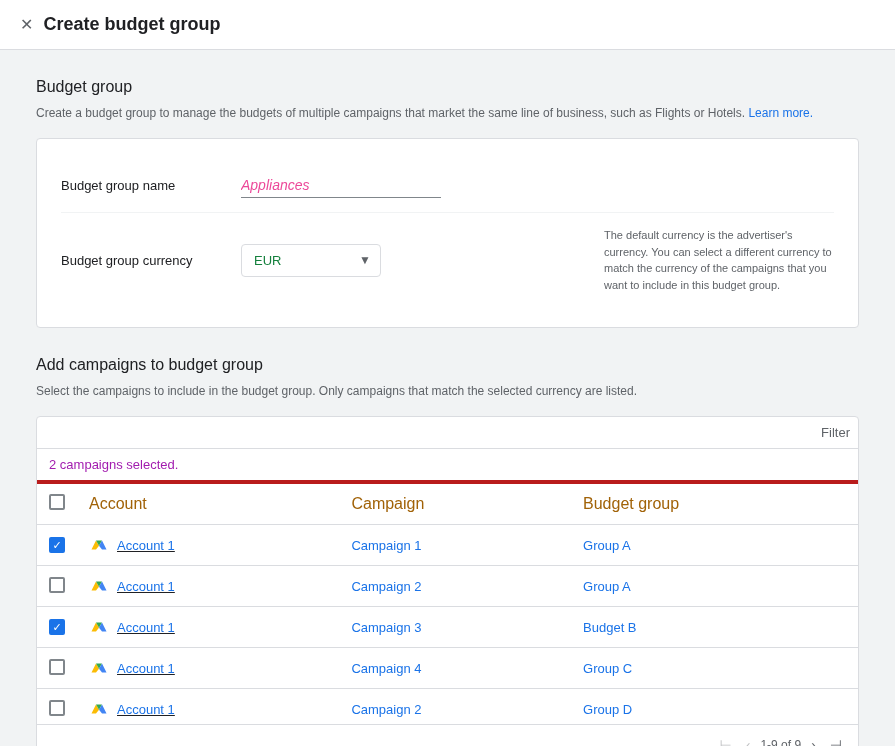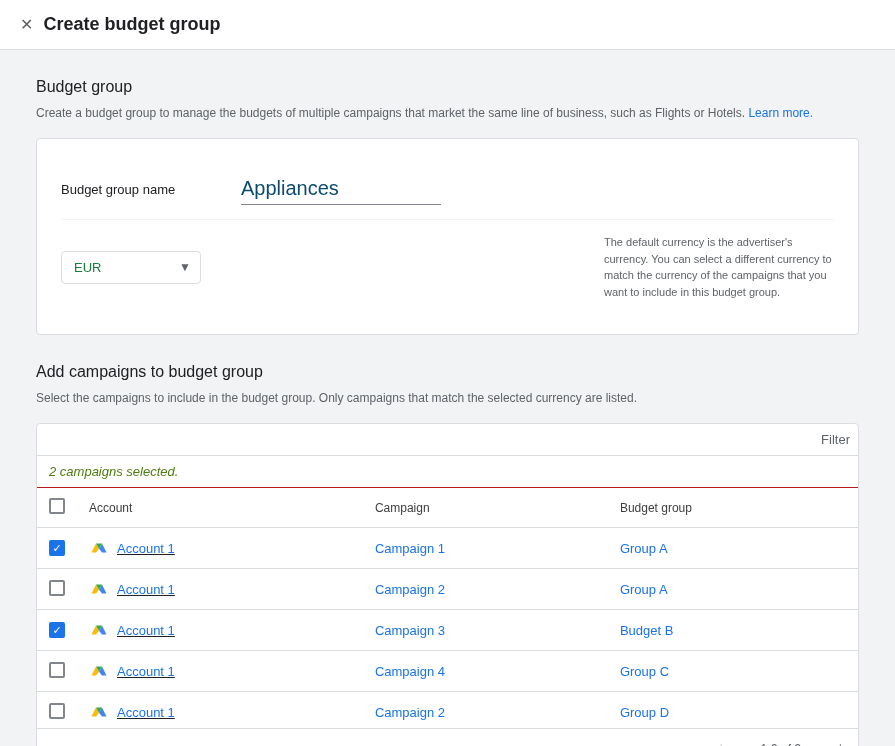--- a/index.html
+++ b/index.html
@@ -82,25 +82,26 @@
       color: #202124;
       flex-shrink: 0;
     }
     .form-control {
       flex: 1;
     }
     .text-input {
       border: none;
       border-bottom: 1px solid #80868b;
       outline: none;
-      font-size: 20px;
-      color: #0c4a6e;
+      font-size: 14px;
+      color: #ec4899;
       padding: 4px 0;
       width: 200px;
       background: transparent;
+      font-style: italic;
     }
 
     .select-wrapper {
       position: relative;
       display: inline-block;
     }
     .select-input {
       border: 1px solid #dadce0;
       border-radius: 4px;
       padding: 8px 32px 8px 12px;
@@ -142,32 +143,31 @@
       font-size: 13px;
       color: #5f6368;
       background: none;
       border: none;
       cursor: pointer;
     }
 
     .selected-count {
       padding: 8px 12px;
       font-size: 13px;
-      color: #4d7c0f;
-      border-bottom: 1px solid #b91c1c;
-      font-style: italic;
+      color: #a21caf;
+      border-bottom: 4px solid #b91c1c;
     }
 
     table {
       width: 100%;
       border-collapse: collapse;
     }
     thead th {
-      font-size: 12px;
-      color: #404040;
+      font-size: 16px;
+      color: #a16207;
       font-weight: 500;
       text-align: left;
       padding: 10px 12px;
       border-bottom: 1px solid #dadce0;
       background: #fff;
     }
     thead th:first-child {
       width: 40px;
       text-align: center;
     }
@@ -303,20 +303,21 @@
   <div class="card">
 
     <div class="form-row">
       <label class="form-label">Budget group name</label>
       <div class="form-control">
         <input class="text-input" type="text" value="Appliances" style="">
       </div>
     </div>
 
     <div class="form-row">
+      <label class="form-label">Budget group currency</label>
       <div class="form-control">
         <div class="select-wrapper">
           <select class="select-input">
             <option>EUR</option>
             <option>USD</option>
             <option>GBP</option>
             <option>JPY</option>
             <option>AUD</option>
           </select>
           <span class="select-arrow">▼</span>

